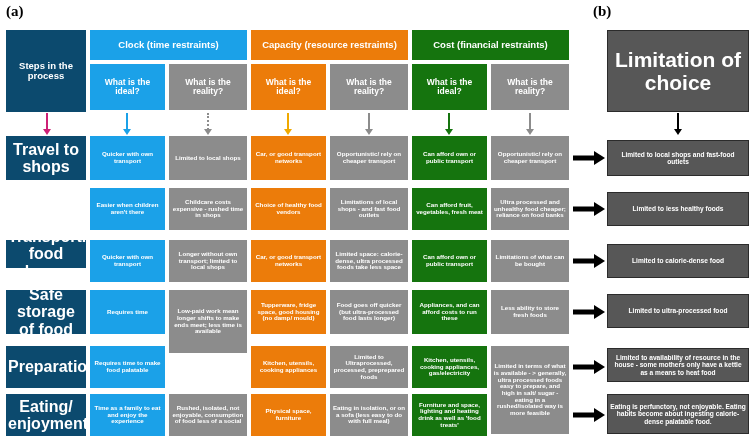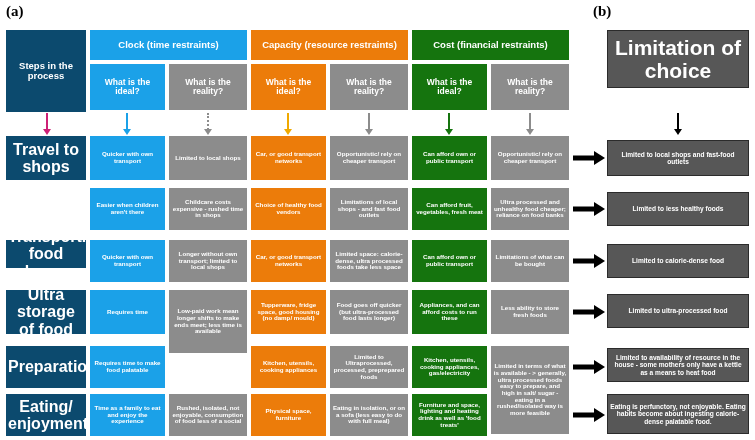--- a/index.html
+++ b/index.html
@@ -129,21 +129,21 @@
   <div class="cell c-gray hdr-sub" style="left:330px;top:64px; width:78px; height:46px;">
     <span>What is the reality?</span>
   </div>
   <div class="cell c-green hdr-sub" style="left:412px;top:64px; width:75px; height:46px;">
     <span>What is the ideal?</span>
   </div>
   <div class="cell c-gray hdr-sub" style="left:491px;top:64px; width:78px; height:46px;">
     <span>What is the reality?</span>
   </div>
 
-  <div class="cell c-dark" id="limitation-box" style="left:607px;top:30px; width:142px; height:58px;">
+  <div class="cell c-dark" id="limitation-box" style="left:607px;top:30px; width:142px; height:82px;">
     <span>Limitation of choice</span>
   </div>
 
   <div class="v-arrow a-pink" style="left:42px; top:113px; width:10px; height:22px;">
       <div class="stem"></div>
       <div class="head"></div>
     </div>
   <div class="v-arrow a-blue" style="left:122px;top:113px; width:10px; height:22px;">
       <div class="stem"></div>
       <div class="head"></div>
@@ -251,21 +251,21 @@
     </div>
   <div class="h-arrow" style="left:573px; top:255px; width:32px;">
       <div class="stem"></div>
       <div class="head"></div>
     </div>
   <div class="cell c-dark out-txt" style="left:607px;top:244px; width:142px; height:34px;">
       <span>Limited to calorie-dense food</span>
     </div>
 
   <div class="cell c-pink row-head" style="left:6px;  top:290px; width:80px;  height:44px;">
-      <span>Ultra storage of food</span>
+      <span>Safe storage of food</span>
     </div>
   <div class="cell c-blue body-txt" style="left:90px; top:290px; width:75px; height:44px;">
       <span>Requires time</span>
     </div>
   <div class="cell c-gray body-txt" style="left:169px;top:290px; width:78px; height:63px;">
       <span>Low-paid work mean longer shifts to make ends meet; less time is available</span>
     </div>
   <div class="cell c-orange body-txt" style="left:251px;top:290px; width:75px; height:44px;">
       <span>Tupperware, fridge space, good housing (no damp/ mould)</span>
     </div>

